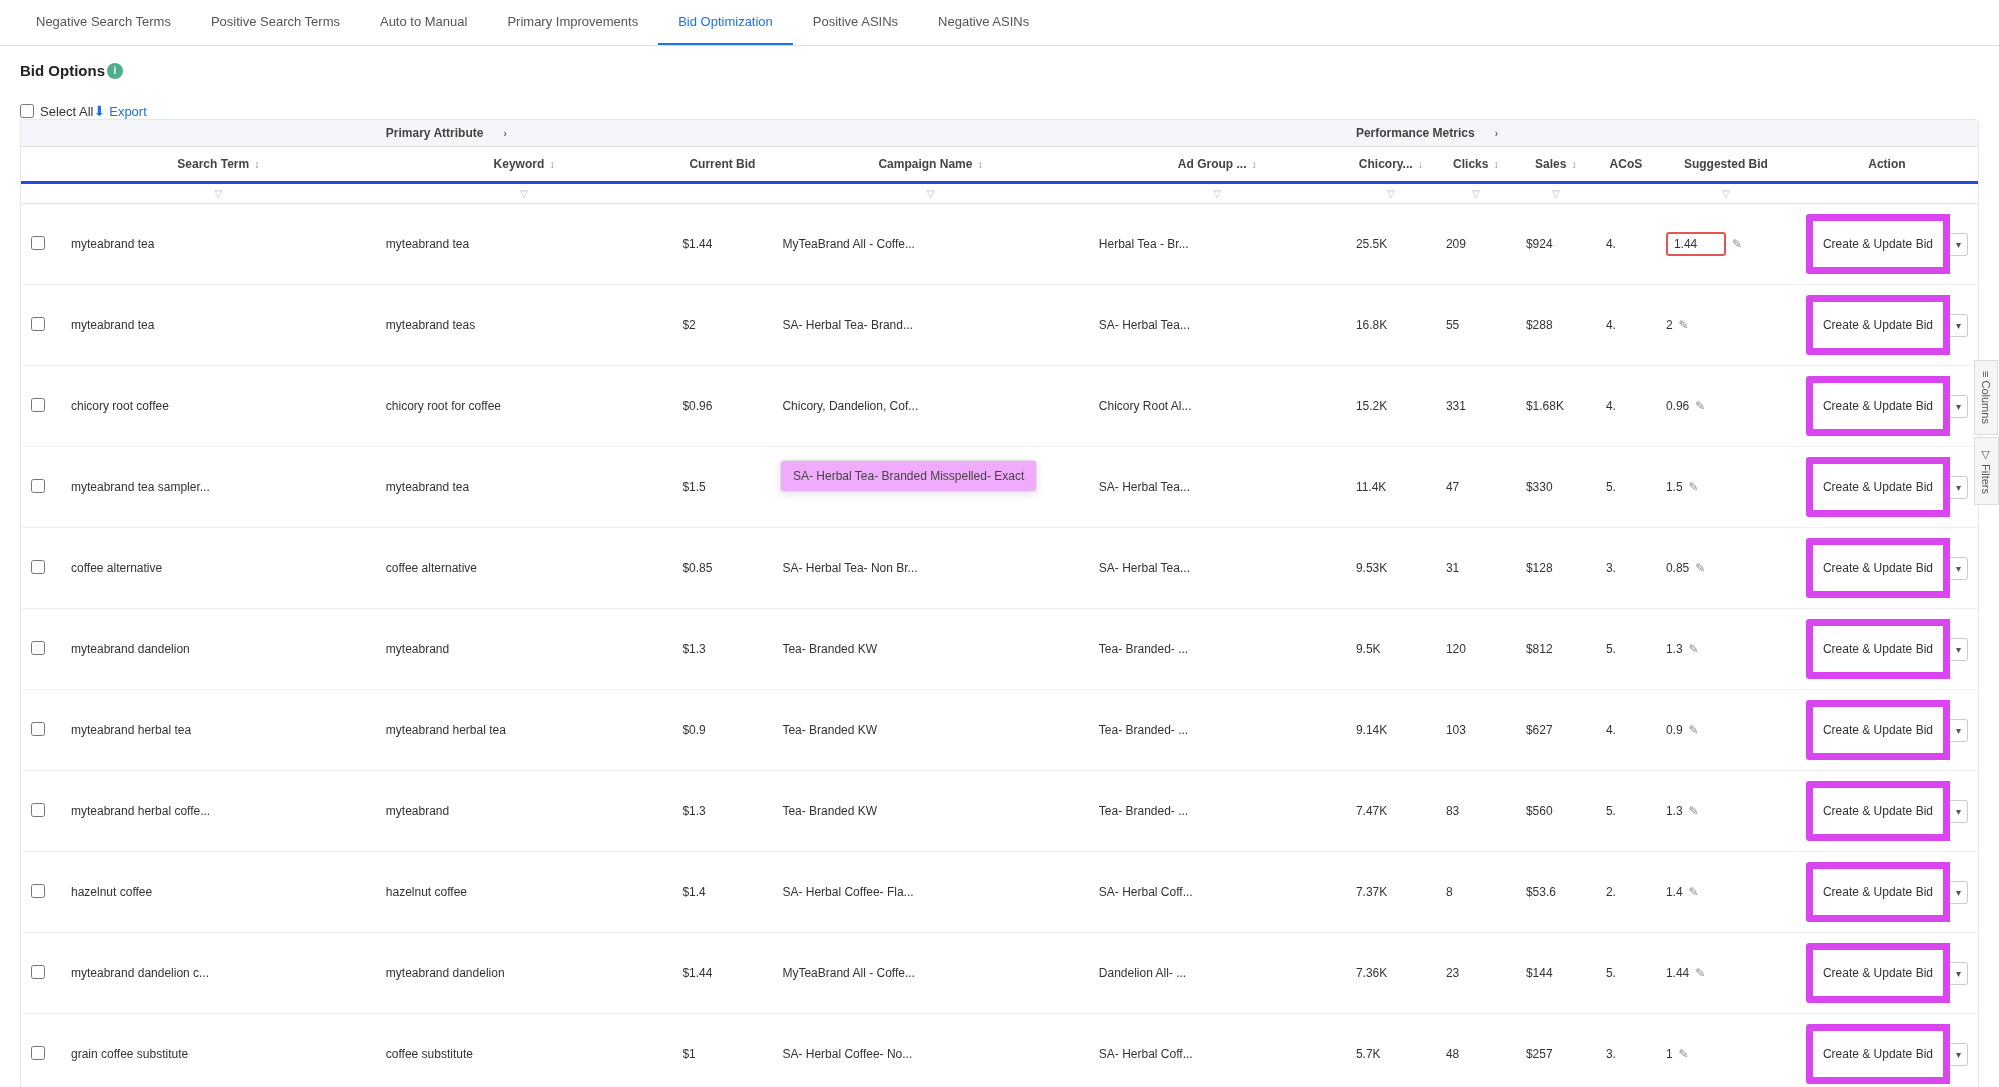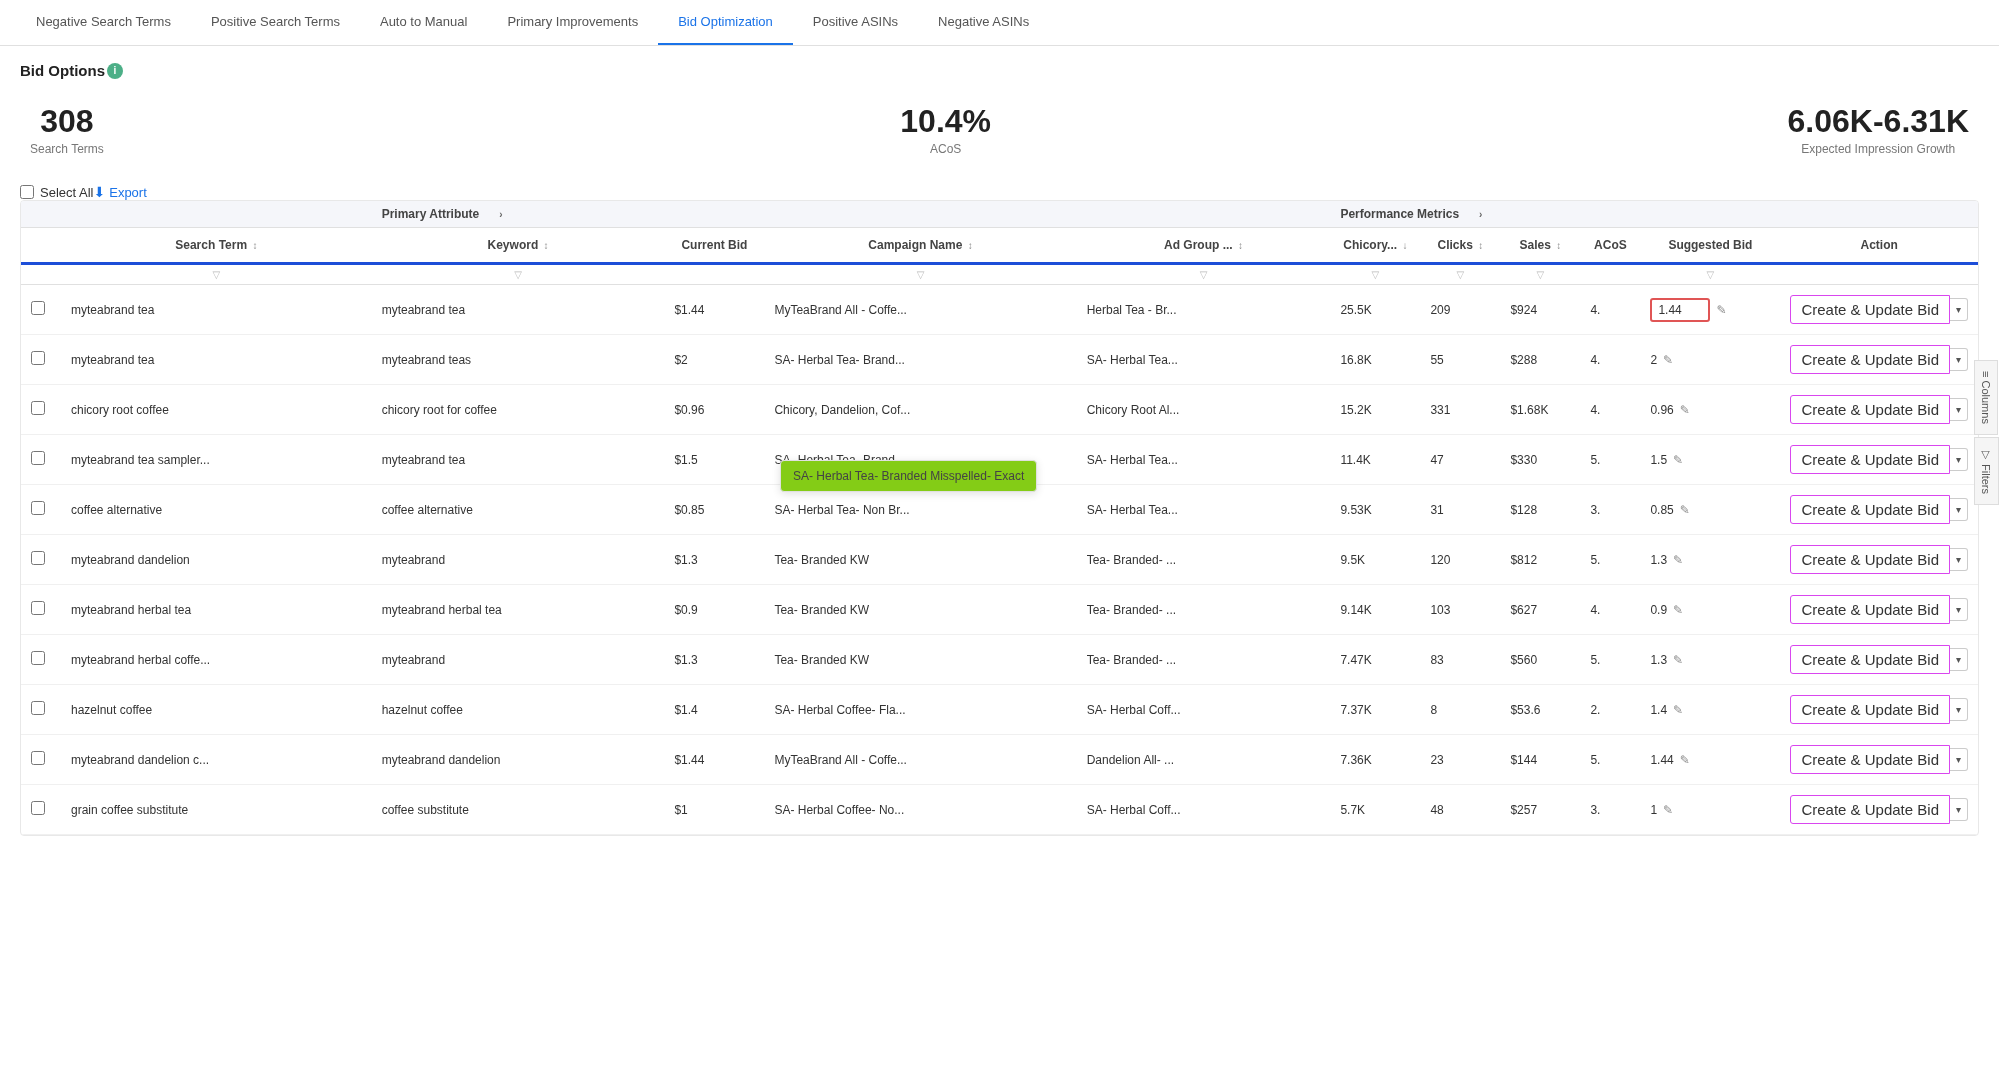--- a/index.html
+++ b/index.html
@@ -52,25 +52,25 @@
     .data-row td.search-term { color: #333; max-width: 160px; overflow: hidden; text-overflow: ellipsis; }
 
     
     .suggested-bid-cell { display: flex; align-items: center; gap: 6px; }
     .bid-input-box { border: 2px solid #e05555; border-radius: 3px; padding: 3px 6px; font-size: 12px; width: 60px; color: #333; }
     .bid-plain { font-size: 12px; color: #333; }
     .edit-pencil { color: #888; font-size: 12px; cursor: pointer; }
 
     
     .action-btn { display: flex; align-items: center; gap: 0; }
-    .create-update-btn { background: white; border: 1px solid #d946ef; border-radius: 3px 0 0 3px; padding: 5px 10px; font-size: 15px; cursor: pointer; color: #333; white-space: nowrap; }
+    .create-update-btn { background: white; border: 7px solid #d946ef; border-radius: 3px 0 0 3px; padding: 16px 10px; font-size: 12px; cursor: pointer; color: #333; white-space: nowrap; }
     .dropdown-arrow-btn { background: white; border: 1px solid #ccc; border-left: none; border-radius: 0 3px 3px 0; padding: 5px 6px; cursor: pointer; font-size: 10px; color: #555; }
 
     
-    .tooltip-box { position: absolute; background: #84cc16; border: 1px solid #e0e0e0; border-radius: 4px; padding: 8px 12px; font-size: 12px; color: #444; box-shadow: 0 2px 8px rgba(0,0,0,0.12); white-space: nowrap; z-index: 100; top: 460px; left: 780px; }
+    .tooltip-box { position: absolute; background: #f0abfc; border: 1px solid #e0e0e0; border-radius: 4px; padding: 8px 12px; font-size: 12px; color: #444; box-shadow: 0 2px 8px rgba(0,0,0,0.12); white-space: nowrap; z-index: 100; top: 460px; left: 780px; }
 
     
     .perf-metrics-group { background: #f5f6fa; }
 
     
     .cb { width: 14px; height: 14px; cursor: pointer; }
 
     .chevron-right { font-size: 10px; color: #666; }
 
     .col-narrow { width: 40px; }
@@ -103,34 +103,20 @@
     </div>
 </nav>
 
 <div class="main-content">
 
   <div class="bid-options-row">
     <span class="bid-options-label">Bid Options</span>
     <span class="info-icon">i</span>
   </div>
 
-  <div class="stats-row">
-    <div class="stat-block">
-      <div class="stat-value">308</div>
-      <div class="stat-label">Search Terms</div>
-    </div>
-    <div class="stat-block">
-      <div class="stat-value">10.4%</div>
-      <div class="stat-label">ACoS</div>
-    </div>
-    <div class="stat-block">
-      <div class="stat-value">6.06K-6.31K</div>
-      <div class="stat-label">Expected Impression Growth</div>
-    </div>
-  </div>
 
   <div class="toolbar-row">
     <label class="select-all-label">
       <input type="checkbox" class="cb" style="">
       <span>Select All</span>
     </label>
     <a class="export-btn">
       <span class="export-icon">⬇</span>
       <span>Export</span>
     </a>

